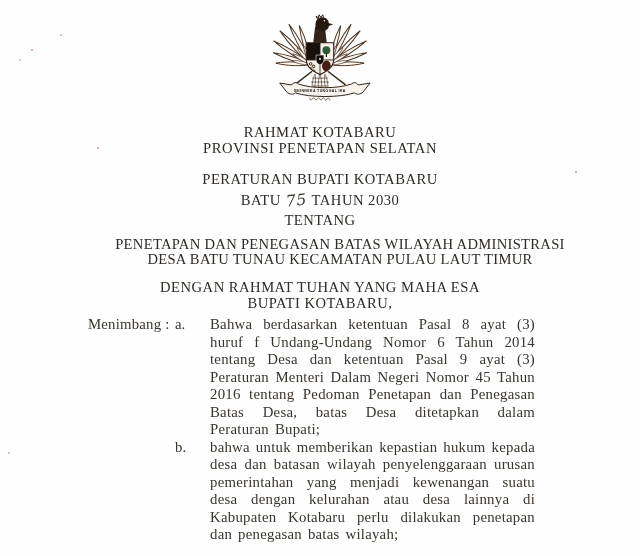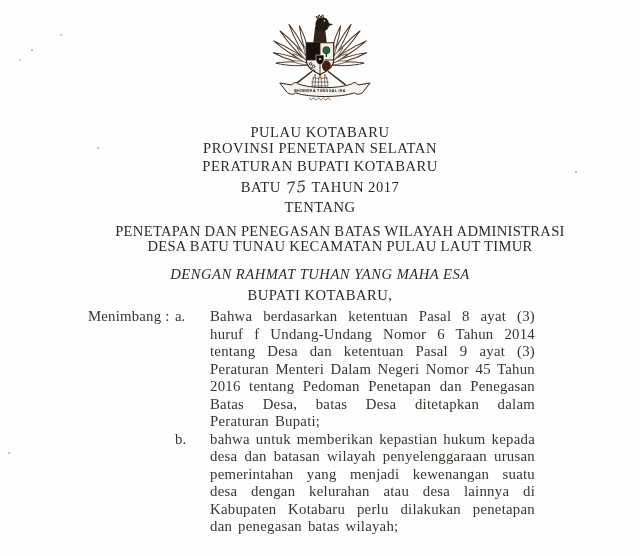--- a/index.html
+++ b/index.html
@@ -22,20 +22,21 @@
   .letterhead {
     margin-top: 15px;
     font-size: 14.6px;
     line-height: 15.5px;
     letter-spacing: 0.5px;
     color: #2f2a26;
   }
 
   
   .docblock {
+    margin-top: 13px;
     font-size: 14.6px;
     line-height: 20.5px;
     letter-spacing: 0.5px;
     color: #2f2a26;
   }
   .handnum {
     display: inline-block;
     font-family: "DejaVu Serif", serif;
     font-style: italic;
     font-size: 15.5px;
@@ -52,24 +53,22 @@
     letter-spacing: 0.3px;
     color: #2f2a26;
     padding-left: 40px;
   }
   .invocation {
     margin-top: 12px;
     font-size: 14.6px;
     line-height: 15.6px;
     letter-spacing: 0.5px;
     color: #2f2a26;
-    font-style: italic;
   }
   .issuer {
-    margin-top: 5px;
     font-size: 14.6px;
     line-height: 15.6px;
     letter-spacing: 0.5px;
     color: #2f2a26;
   }
 
   
   .consider {
     display: flex;
     margin: 5px 105px 0 88px;
@@ -185,30 +184,30 @@
 
       <g>
         <path d="M14,75 l12,2 c2,-3 5,-3 7,-1 c14,5 40,5 54,0 c2,-2 5,-2 7,1 l12,-2 -7,9 c-3,3 -7,3 -9,1 c-14,5 -46,5 -60,0 c-2,2 -6,2 -9,-1 z" fill="#f8f4ed" stroke="#2e2013" stroke-width="1"></path>
         <text x="55" y="84.6" font-size="3.6" text-anchor="middle" fill="#1d1309" letter-spacing="0.4" font-family="Liberation Sans, sans-serif" font-weight="bold">BHINNEKA TUNGGAL IKA</text>
         <path d="M44,90 l2,2.5 2.5,-2.5 2.5,2.5 2.5,-2.5 2.5,2.5 2.5,-2.5 2.5,2.5 2.5,-2.5 2,2.5" fill="none" stroke="#3a2817" stroke-width="0.7"></path>
       </g>
     </svg>
   </div>
 
   <div class="letterhead center">
-    <div>PULAU KOTABARU</div>
+    <div>RAHMAT KOTABARU</div>
     <div>PROVINSI PENETAPAN SELATAN</div>
   </div>
 
   <div class="docblock center">
     <div>PERATURAN BUPATI KOTABARU</div>
     <div>
       <span>BATU</span>
       <span class="handnum">75</span>
-      <span>TAHUN 2017</span>
+      <span>TAHUN 2030</span>
     </div>
     <div>TENTANG</div>
   </div>
 
   <div class="titleblock center">
     <div>PENETAPAN DAN PENEGASAN BATAS WILAYAH ADMINISTRASI</div>
     <div>DESA BATU TUNAU KECAMATAN PULAU LAUT TIMUR</div>
   </div>
 
   <div class="invocation center">DENGAN RAHMAT TUHAN YANG MAHA ESA</div>

